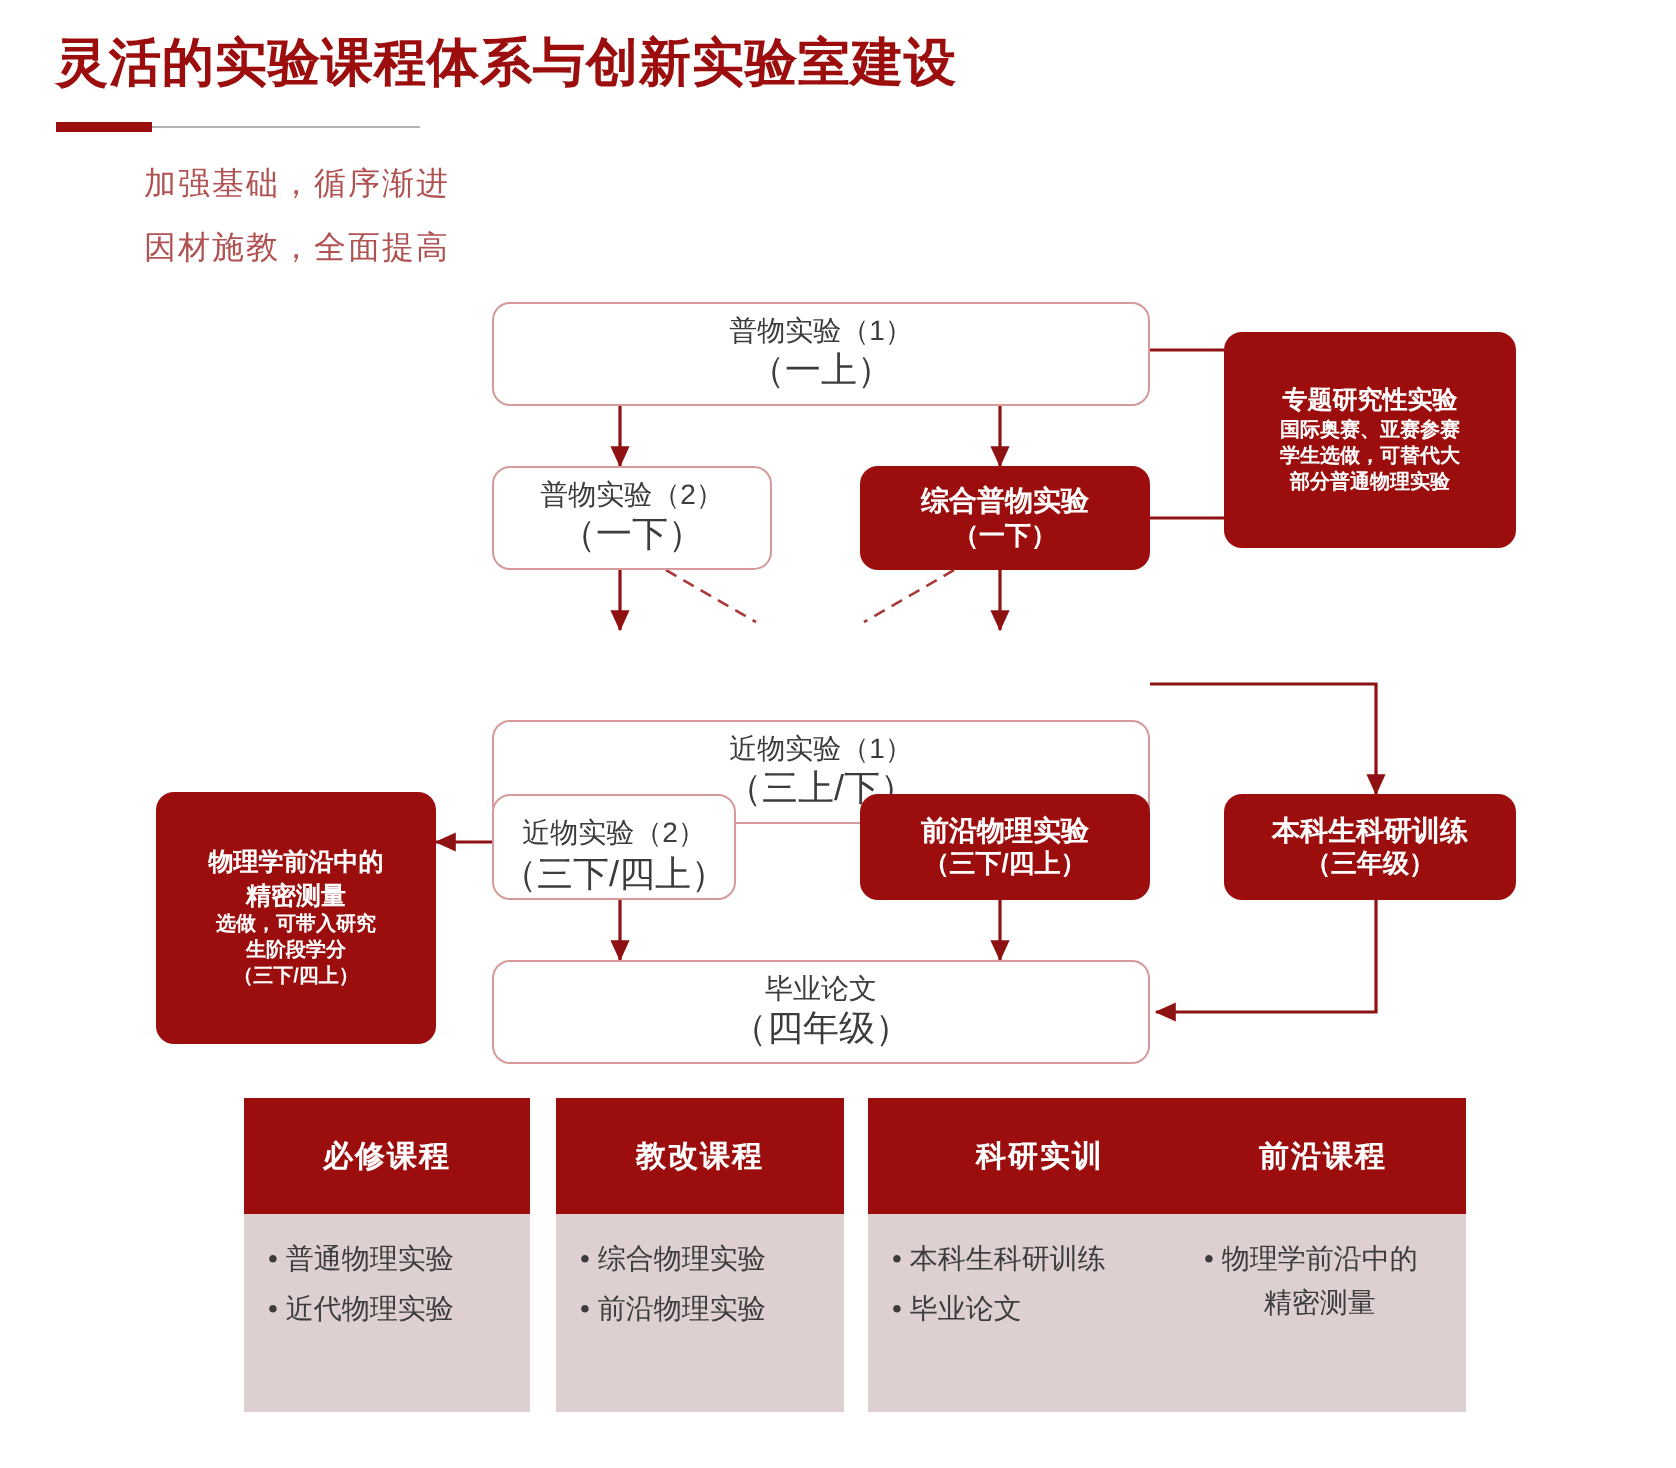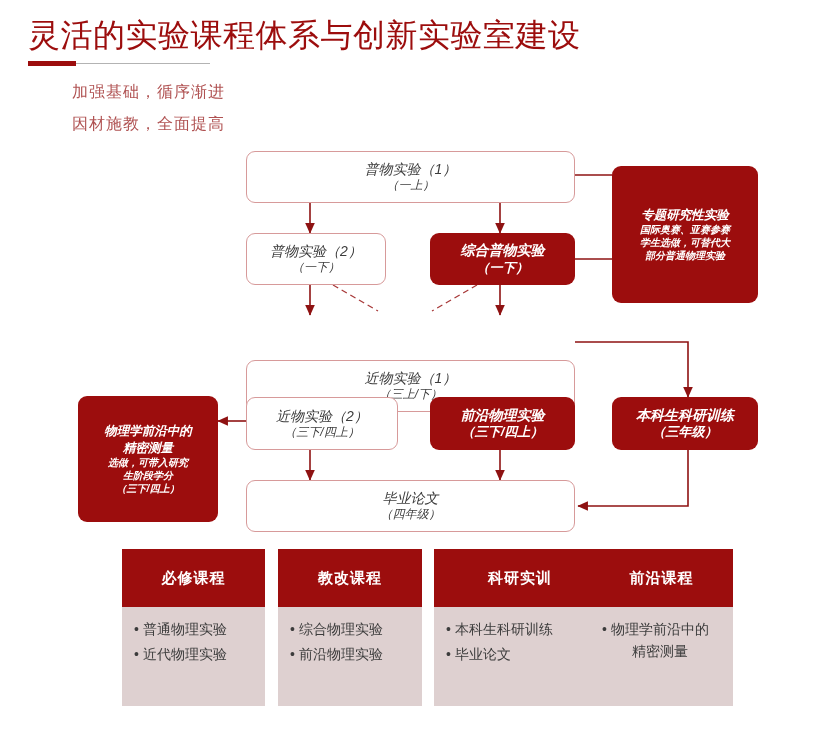--- a/index.html
+++ b/index.html
@@ -6,46 +6,46 @@
   body{
     width:838px;height:734px;position:relative;overflow:hidden;
     font-family:"Liberation Sans","DejaVu Sans",sans-serif;
     color:#333;
   }
   #slide{position:absolute;inset:0;}
 
   
   .title{
     position:absolute;left:28px;top:14px;
-    font-size:32px;font-weight:normal;color:#9c0d0d;
+    font-size:26px;font-weight:bold;color:#9c0d0d;
     letter-spacing:0.5px;white-space:nowrap;
   }
   .rule-thick{position:absolute;left:28px;top:61px;width:48px;height:5px;background:#9c0d0d;}
   .rule-thin{position:absolute;left:76px;top:63px;width:134px;height:1px;background:#b3b3b3;}
   .subline{
     position:absolute;left:72px;font-size:16px;color:#b05252;
     letter-spacing:1px;white-space:nowrap;
   }
   .subline.s1{top:82px;text-align:center;}
   .subline.s2{top:114px;}
 
   
   .node{
     position:absolute;box-sizing:border-box;
     display:flex;flex-direction:column;align-items:center;justify-content:center;
-    text-align:center;border-radius:9px;line-height:1.3;font-style:italic;
+    text-align:center;border-radius:9px;line-height:1.3;
   }
   .node.light{
     background:#ffffff;border:1.3px solid #d79a9a;color:#3c3c3c;
     font-size:14px;
   }
   .node.solid{
     background:#9c0d0d;color:#ffffff;border:none;font-weight:bold;font-size:14px;
   }
-  .node .l2{font-size:12px;}
+  .node .l2{font-size:18px;}
   .node.solid .l2{font-size:13px;}
   .node.small{font-size:12.5px;}
   .node.small .l2{font-size:10px;}
 
   
   #wires{position:absolute;left:0;top:0;width:838px;height:734px;pointer-events:none;}
 
   
   .cat{position:absolute;box-sizing:border-box;}
   .cat-head{
@@ -129,33 +129,33 @@
   <div class="node light" style="left:246px;top:233px;width:140px;height:52px;">
     <div>普物实验（2）</div>
     <div class="l2">（一下）</div>
   </div>
 
   <div class="node solid" style="left:430px;top:233px;width:145px;height:52px;">
     <div>综合普物实验</div>
     <div class="l2">（一下）</div>
   </div>
 
-  <div class="node solid small" style="left:612px;top:166px;width:146px;height:137px;">
+  <div class="node solid small" style="left:612px;top:166px;width:146px;height:108px;">
     <div>专题研究性实验</div>
     <div class="l2" style="white-space:pre-line;">国际奥赛、亚赛参赛
 学生选做，可替代大
 部分普通物理实验</div>
   </div>
 
   <div class="node light" style="left:246px;top:316px;width:329px;height:52px;margin-top:44px;">
     <div>近物实验（1）</div>
     <div class="l2">（三上/下）</div>
   </div>
 
-  <div class="node light" style="left:246px;top:397px;width:152px;height:53px;">
+  <div class="node light" style="left:246px;top:397px;width:122px;height:53px;justify-content:flex-end;">
     <div>近物实验（2）</div>
     <div class="l2">（三下/四上）</div>
   </div>
 
   <div class="node solid" style="left:430px;top:397px;width:145px;height:53px;">
     <div>前沿物理实验</div>
     <div class="l2">（三下/四上）</div>
   </div>
 
   <div class="node solid" style="left:612px;top:397px;width:146px;height:53px;">

